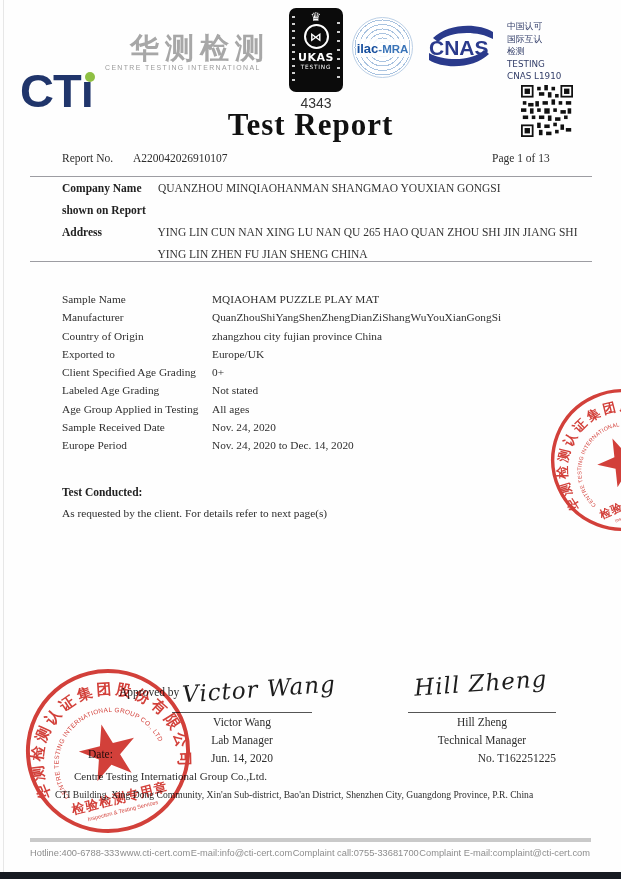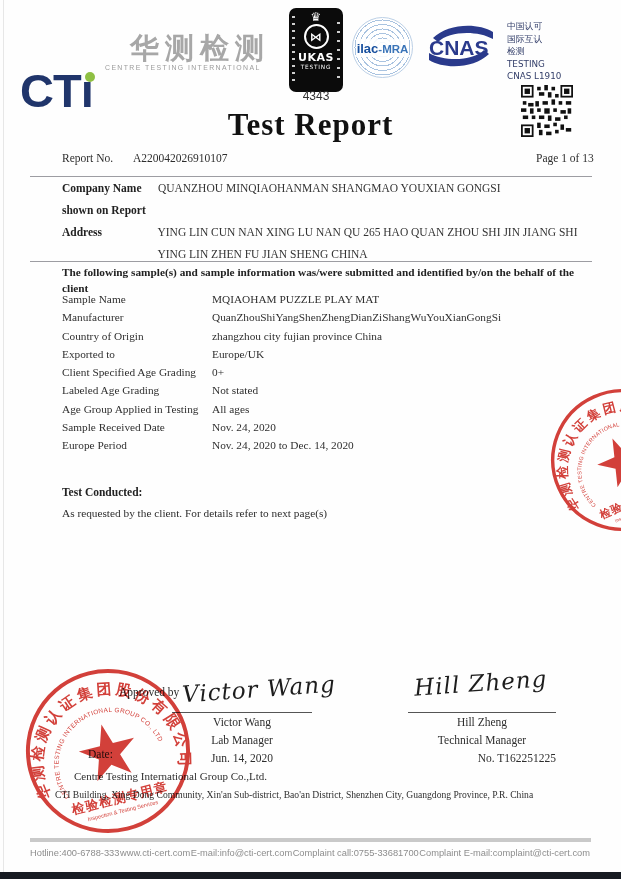--- a/index.html
+++ b/index.html
@@ -26,21 +26,21 @@
     color:#fff; display:flex; flex-direction:column; align-items:center; font-family:"DejaVu Sans", sans-serif; }
   .ukas::before { content:""; position:absolute; left:3px; top:8px; bottom:8px; width:3px;
     background:repeating-linear-gradient(#fff 0 2px, transparent 2px 7px); opacity:.8; }
   .ukas::after { content:""; position:absolute; right:3px; top:14px; bottom:14px; width:3px;
     background:repeating-linear-gradient(#fff 0 2px, transparent 2px 9px); opacity:.8; }
   .ukas-crown { font-size:12px; line-height:14px; margin-top:2px; }
   .ukas-circle { width:25px; height:25px; border:2.5px solid #fff; border-radius:50%;
     display:flex; align-items:center; justify-content:center; font-size:12px; font-weight:bold; }
   .ukas-name { font-size:11px; font-weight:bold; letter-spacing:.5px; margin-top:2px; }
   .ukas-type { font-size:5.8px; letter-spacing:.8px; }
-  .ukas-number { left:289px; top:89px; width:54px; text-align:center; font-size:12px; color:#333;
+  .ukas-number { left:289px; top:95px; width:54px; text-align:center; font-size:14px; color:#333;
     font-family:"Liberation Sans", sans-serif; }
 
   
   .ilac { left:352px; top:17px; width:61px; height:61px; border-radius:50%;
     background:repeating-radial-gradient(circle at 50% 50%, #a9c3e0 0 1px, #ffffff 1px 4.5px);
     border:1px solid #bcd0e6; display:flex; align-items:center; justify-content:center; }
   .ilac-label { background:rgba(255,255,255,.88); padding:0 1px; font-family:"Liberation Sans", sans-serif;
     white-space:nowrap; }
   .ilac-p1 { font-weight:bold; font-size:13px; color:#174f9e; }
   .ilac-p2 { font-size:11.5px; color:#3a74b8; font-weight:bold; }
@@ -51,21 +51,21 @@
   
   .accred { left:507px; top:20px; font-family:"DejaVu Sans", sans-serif; font-size:8.8px;
     line-height:12.6px; color:#35406b; }
   .qr { left:521px; top:85px; }
 
   
   .title { left:0; top:107px; width:621px; text-align:center; font-size:31px; font-weight:bold;
     color:#111; letter-spacing:1px; }
   .meta-label { left:62px; top:152px; font-size:11.5px; }
   .meta-value { left:133px; top:152px; font-size:11.5px; }
-  .meta-page  { left:536px; top:152px; font-size:11.5px; }
+  .meta-page  { left:492px; top:152px; font-size:11.5px; }
 
   .rule { left:30px; width:562px; height:1px; background:#9d9da2; }
   .rule-1 { top:176px; } .rule-2 { top:261px; }
 
   
   .company { left:62px; top:182px; font-size:11.5px; }
   .crow { height:22px; white-space:nowrap; }
   .clbl { display:inline-block; width:93px; font-weight:bold; color:#222; }
   .cval { color:#333; }
 
@@ -225,21 +225,20 @@
       <span class="cval">YING LIN CUN NAN XING LU NAN QU 265 HAO QUAN ZHOU SHI JIN JIANG SHI</span>
     </div>
     <div class="crow">
       <span class="clbl"></span>
       <span class="cval">YING LIN ZHEN FU JIAN SHENG CHINA</span>
     </div>
   </div>
 
   <div class="abs rule rule-2"></div>
 
-  <div class="abs statement">The following sample(s) and sample information was/were submitted and identified by/on the behalf of the client</div>
 
   <div class="abs sample-rows">
     <div class="srow"><span class="lbl">Sample Name</span><span>MQIAOHAM PUZZLE PLAY MAT</span></div>
     <div class="srow"><span class="lbl">Manufacturer</span><span>QuanZhouShiYangShenZhengDianZiShangWuYouXianGongSi</span></div>
     <div class="srow"><span class="lbl">Country of Origin</span><span>zhangzhou city fujian province China</span></div>
     <div class="srow"><span class="lbl">Exported to</span><span>Europe/UK</span></div>
     <div class="srow"><span class="lbl">Client Specified Age Grading</span><span>0+</span></div>
     <div class="srow"><span class="lbl">Labeled Age Grading</span><span>Not stated</span></div>
     <div class="srow"><span class="lbl">Age Group Applied in Testing</span><span>All ages</span></div>
     <div class="srow"><span class="lbl">Sample Received Date</span><span>Nov. 24, 2020</span></div>

